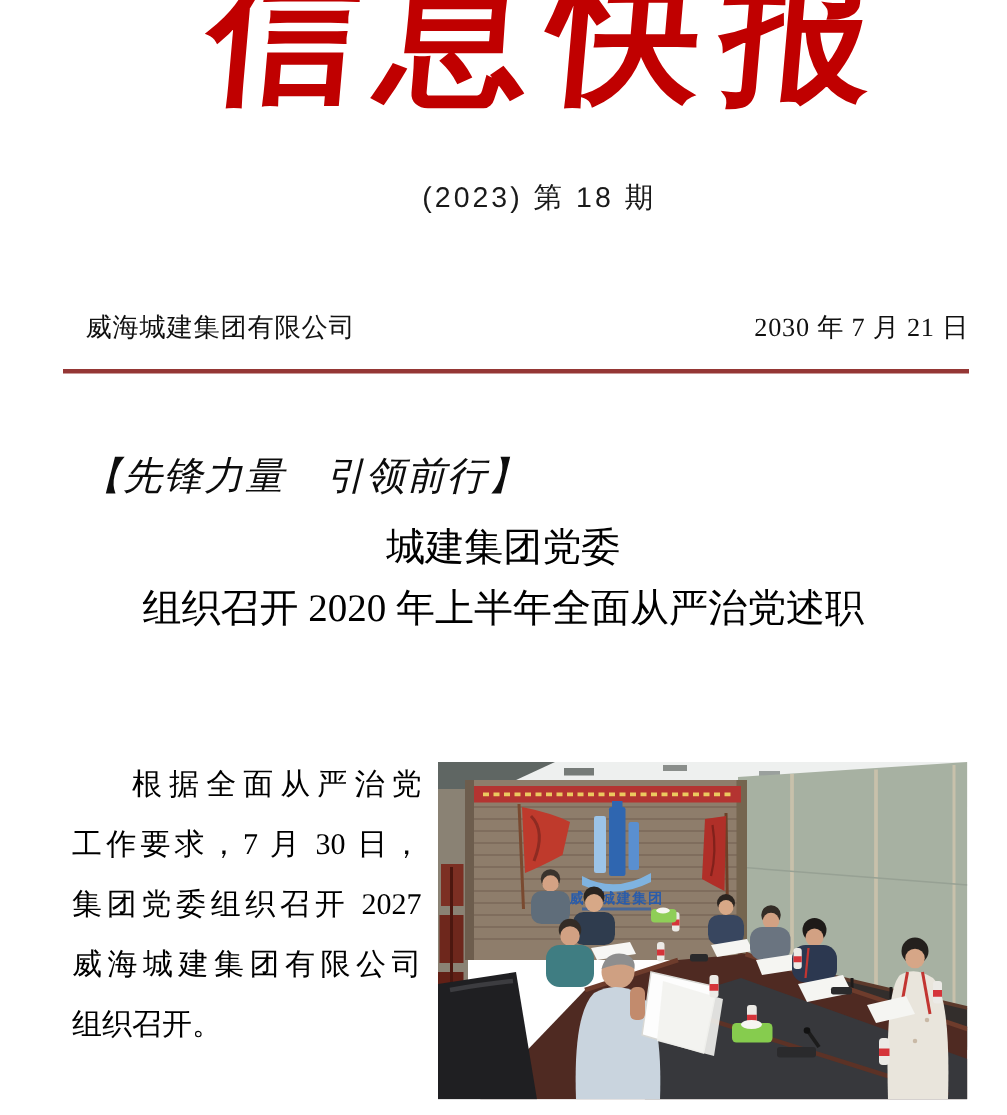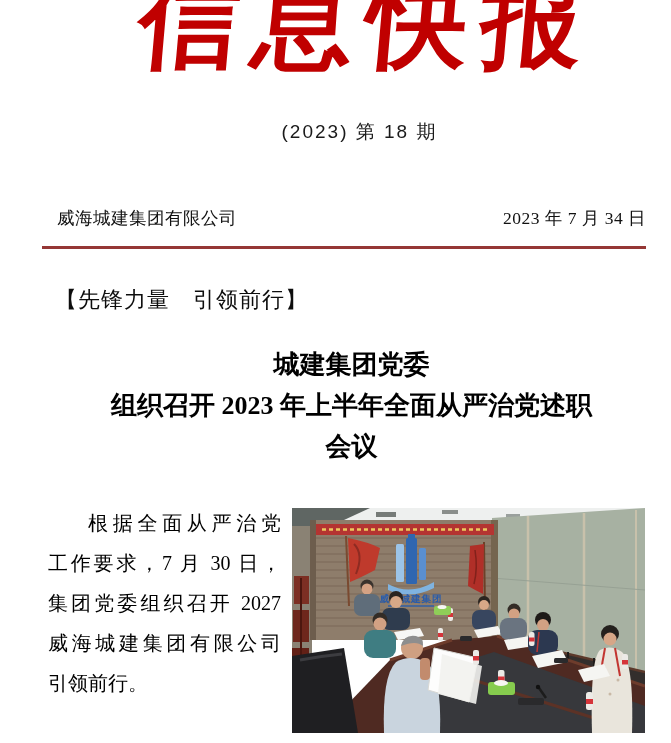--- a/index.html
+++ b/index.html
@@ -49,32 +49,33 @@
   .meta-row .date { letter-spacing: 0.5px; }
 
   .header-divider {
     position: absolute;
     top: 246px; left: 42px; width: 604px; height: 3px;
     background: #953735;
   }
 
   .section-label {
     position: absolute;
-    top: 285px; left: 55px;
+    top: 300px; left: 55px;
     font-family: "Liberation Sans", "DejaVu Sans", sans-serif;
-    font-size: 22px;
+    font-size: 26px;
     letter-spacing: 1px;
     color: #0d0d0d;
+    font-style: italic;
   }
 
   .article-title {
     position: absolute;
-    top: 344px; left: 36px; width: 631px;
+    top: 344px; left: 20px; width: 631px;
     text-align: center;
-    font-weight: bold;
+    font-weight: normal;
     font-size: 26px;
     line-height: 41px;
     color: #000;
   }
 
   .article-body {
     position: absolute;
     top: 503px; left: 48px; width: 233px;
     font-size: 20px;
     color: #000;
@@ -100,39 +101,38 @@
 <body>
 
 <div class="page">
 
   <div class="masthead-title" style="color: rgb(192, 0, 0);">信息快报</div>
 
   <div class="issue-line">(2023) 第 18 期</div>
 
   <div class="meta-row">
     <span class="org">威海城建集团有限公司</span>
-    <span class="date">2023 年 7 月 34 日</span>
+    <span class="date">2030 年 7 月 21 日</span>
   </div>
 
   <div class="header-divider" style="background: rgb(149, 55, 53);"></div>
 
   <div class="section-label">【先锋力量　引领前行】</div>
 
   <div class="article-title">
     <div>城建集团党委</div>
-    <div>组织召开 2023 年上半年全面从严治党述职</div>
-    <div>会议</div>
+    <div>组织召开 2020 年上半年全面从严治党述职</div>
   </div>
 
   <div class="article-body">
     <div class="body-line first">根据全面从严治党</div>
     <div class="body-line">工作要求，7 月 30 日，</div>
     <div class="body-line">集团党委组织召开 2027</div>
     <div class="body-line">威海城建集团有限公司</div>
-    <div class="body-line last">引领前行。</div>
+    <div class="body-line last">组织召开。</div>
   </div>
 
   <div class="photo-frame" title="会议现场照片：集团党委组织召开2023年上半年全面从严治党述职会议，与会人员围坐会议桌审阅材料">
     <svg width="353" height="225" viewBox="0 0 353 225" xmlns="http://www.w3.org/2000/svg">
 
       <g>
         <rect x="0" y="0" width="353" height="30" fill="#eef0ef"></rect>
         <polygon points="0,0 78,0 0,36" fill="#5f6663"></polygon>
         <rect x="84" y="4" width="20" height="5" fill="#767b78"></rect>
         <rect x="150" y="2" width="16" height="4" fill="#8a8e8b"></rect>

